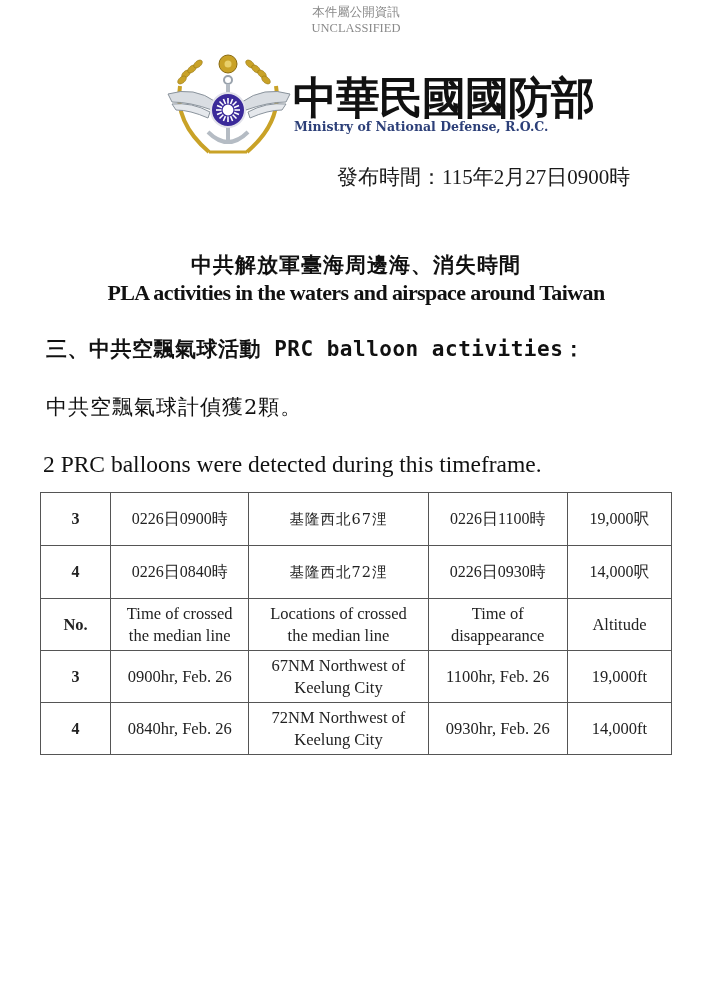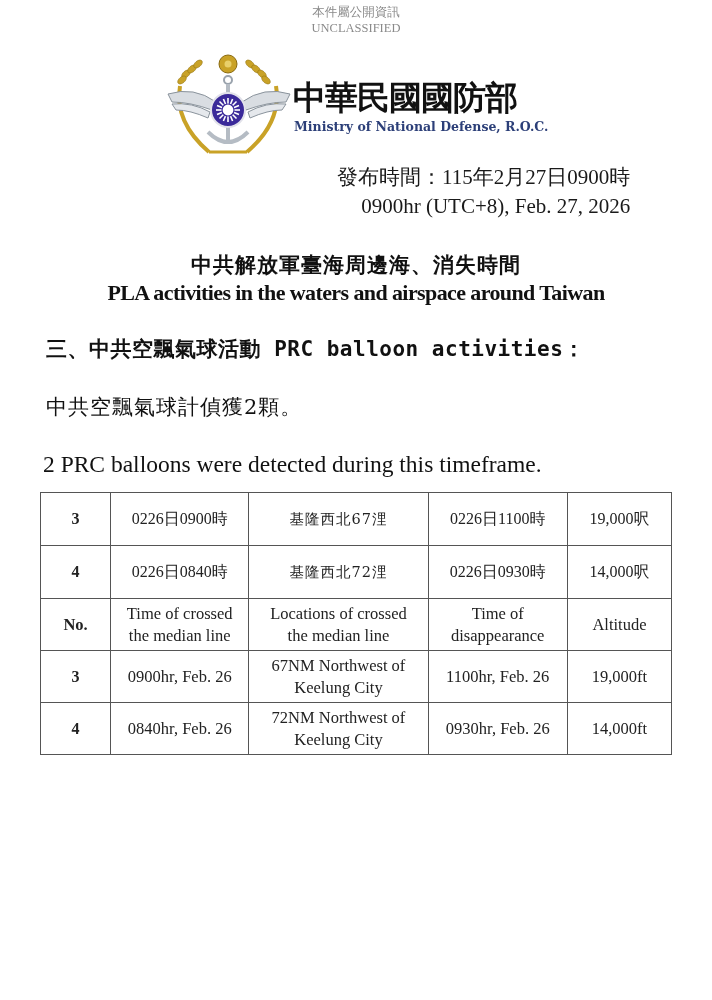--- a/index.html
+++ b/index.html
@@ -3,24 +3,24 @@
 <meta charset="utf-8">
 <style>
   html, body { margin:0; padding:0; background:#ffffff; }
   body { width:712px; height:1000px; position:relative; overflow:hidden;
          font-family:"Liberation Serif","DejaVu Serif",serif; color:#111; }
   .abs { position:absolute; }
   .classification { left:0; width:712px; top:4px; text-align:center; color:#8a8a8a;
                     font-size:12.5px; line-height:16px; }
   .logo { left:164px; top:52px; width:130px; height:108px; }
   .org-zh { left:293px; top:78px; font-family:"DejaVu Serif",serif; font-weight:bold;
-            font-size:33px; letter-spacing:-1px; color:#111; line-height:40px; }
+            font-size:44px; letter-spacing:-1px; color:#111; line-height:40px; }
   .org-en { left:294px; top:119px; font-family:"DejaVu Serif",serif; font-weight:bold;
             font-size:12.5px; color:#2c3f78; line-height:16px; }
-  .pubtime { left:337px; top:163px; font-size:21px; line-height:29px; color:#1a1a1a;text-align:right; }
+  .pubtime { left:337px; top:163px; font-size:21px; line-height:29px; color:#1a1a1a; }
   .title-zh { left:0; width:712px; top:251px; text-align:center;
               font-family:"DejaVu Serif",serif; font-weight:bold; font-size:21px; line-height:28px;
               letter-spacing:1px; }
   .title-en { left:0; width:712px; top:279px; text-align:center; font-weight:bold;
               font-size:22px; line-height:28px; letter-spacing:-0.6px; }
   .section { left:46px; top:334px; font-family:"DejaVu Sans Mono","Liberation Mono",monospace;
              font-weight:bold; font-size:21px; line-height:30px; letter-spacing:0.5px; }
   .sum-zh { left:46px; top:392px; font-family:"DejaVu Serif",serif; font-size:21px; line-height:30px; letter-spacing:1px; }
   .sum-en { left:43px; top:449px; font-size:23.5px; line-height:30px; }
   table.data { position:absolute; left:40px; top:492px; width:632px; border-collapse:collapse;
@@ -86,21 +86,20 @@
     </g>
     <circle cx="64" cy="58" r="6" fill="#ffffff" stroke="#3b2a9a" stroke-width="1.2"></circle>
   </svg>
 </div>
 
 <div class="abs org-zh">中華民國國防部</div>
 <div class="abs org-en">Ministry of National Defense, R.O.C.</div>
 
 <div class="abs pubtime">
   <div>發布時間：115年2月27日0900時</div>
-  <div>0900hr (UTC+8), Feb. 27, 2026</div>
 </div>
 
 <div class="abs title-zh">中共解放軍臺海周邊海、消失時間</div>
 <div class="abs title-en">PLA activities in the waters and airspace around Taiwan</div>
 
 <div class="abs section">三、中共空飄氣球活動 PRC balloon activities：</div>
 
 <div class="abs sum-zh">中共空飄氣球計偵獲2顆。</div>
 <div class="abs sum-en">2 PRC balloons were detected during this timeframe.</div>
 

